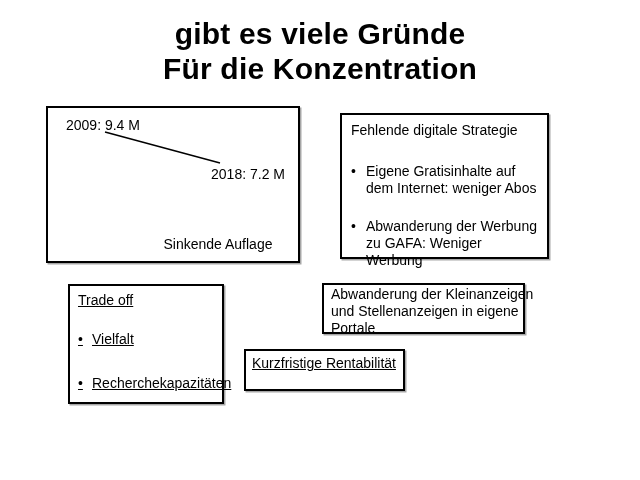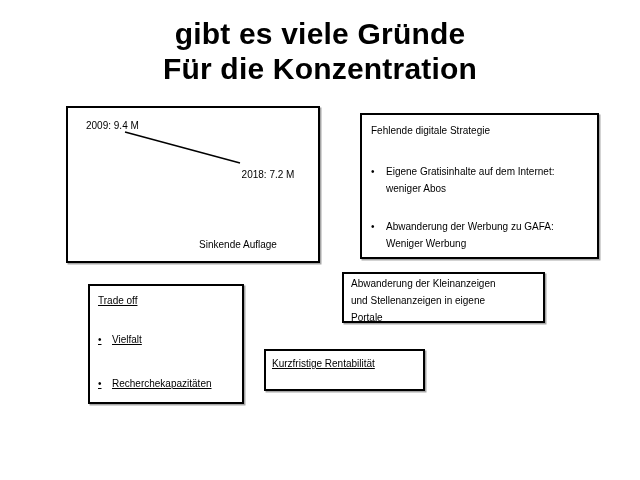--- a/index.html
+++ b/index.html
@@ -19,47 +19,46 @@
     line-height: 35px;
     font-weight: 700;
     letter-spacing: 0.2px;
   }
   .box {
     position: absolute;
     box-sizing: border-box;
     border: 2px solid #000000;
     background: #ffffff;
     box-shadow: 1.5px 1.5px 0 rgba(0,0,0,0.35);
-    font-size: 10px;
+    font-size: 14px;
     line-height: 17px;
-    margin-left: 20px;
   }
   
   #circulation-box { left: 46px; top: 106px; width: 254px; height: 157px; }
   #circulation-box .inner { position: relative; width: 100%; height: 100%; }
   .lbl-2009 { position: absolute; left: 18px; top: 9px; white-space: nowrap; }
   .trend-svg { position: absolute; left: 0; top: 0; width: 100%; height: 100%; }
   .lbl-2018-group { position: absolute; left: 156px; top: 58px; width: 88px; text-align: center; }
   .circulation-caption { position: absolute; left: 0; bottom: 8px; width: 100%; text-align: center; padding-left: 45px; }
   
-  #strategy-box { left: 340px; top: 113px; width: 239px; height: 146px; padding: 7px 9px 3px 9px; }
+  #strategy-box { left: 340px; top: 113px; width: 209px; height: 146px; padding: 7px 9px 3px 9px; }
   #tradeoff-box { left: 68px; top: 284px; width: 156px; height: 120px; padding: 6px 8px 2px 8px; text-decoration: underline; }
   .box-heading { margin: 0; font-weight: 400; }
   ul.bullets { list-style: none; margin: 0; padding: 0; }
   ul.bullets li { display: flex; align-items: flex-start; }
   #strategy-box li.b1 { margin-top: 24px; }
   #strategy-box li.b2 { margin-top: 21px; }
   #tradeoff-box li.b1 { margin-top: 22px; }
   #tradeoff-box li.b2 { margin-top: 27px; }
   .bullet-glyph { flex: 0 0 15px; width: 15px; }
   #tradeoff-box .bullet-glyph { flex: 0 0 14px; width: 14px; }
   .bullet-text { flex: 1 1 auto; }
   .nowrap { white-space: nowrap; }
   
-  #classifieds-box { left: 322px; top: 272px; width: 203px; height: 51px; padding: 1px 6px 0 7px; }
+  #classifieds-box { left: 322px; top: 283px; width: 203px; height: 51px; padding: 1px 6px 0 7px; }
   #profitability-box { left: 244px; top: 349px; width: 161px; height: 42px; padding: 4px 2px 0 6px; text-decoration: underline; }
 </style>
 </head>
 <body>
 
 <div class="slide-title">
   <div>gibt es viele Gründe</div>
   <div>Für die Konzentration</div>
 </div>
 

